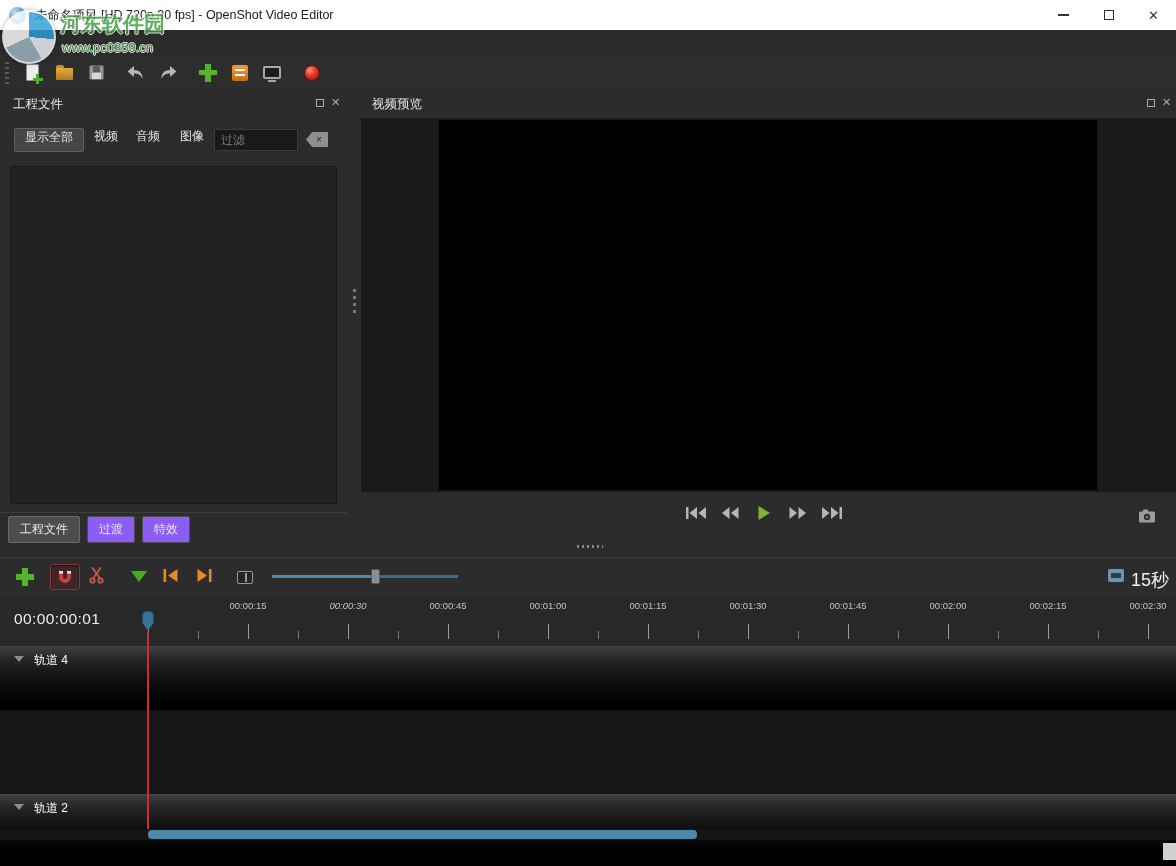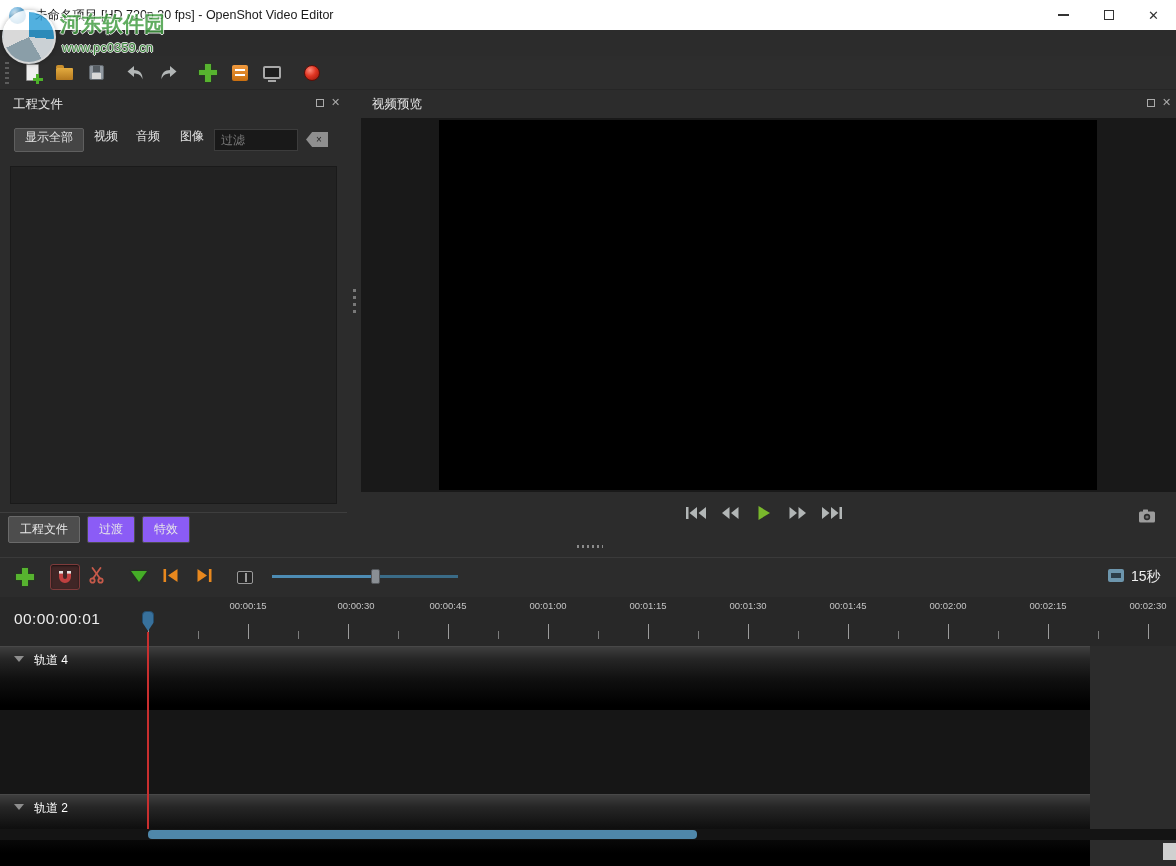--- a/index.html
+++ b/index.html
@@ -98,36 +98,36 @@
                 filter:drop-shadow(0 0 1px #163f0c); }
   .ic-center { width:16px; height:13px; border:1px solid #9a9a9a; border-radius:2px; position:relative; background:#242424; }
   .ic-center::after { content:''; position:absolute; left:7px; top:1px; width:2px; height:9px; background:#9a9a9a; }
 
   .zoom-slider { position:absolute; left:272px; top:567px; width:186px; height:18px; }
   .zs-track { position:absolute; left:0; top:8px; width:186px; height:3px; background:linear-gradient(90deg,#4d8cb4 0 103px,#3a6b87 103px); }
   .zs-handle { position:absolute; left:99px; top:2px; width:9px; height:15px; background:#8a8f94; border:1px solid #55585c; border-radius:2px; }
 
   .zoom-ic { position:absolute; left:1108px; top:569px; width:16px; height:13px; border-radius:2px; background:#6d96ad; }
   .zoom-ic::after { content:''; position:absolute; left:3px; top:4px; width:10px; height:5px; background:#2d3e49; }
-  .zoom-label { position:absolute; left:1131px; top:568px; font-size:14px; color:#efefef; }
+  .zoom-label { position:absolute; left:1131px; top:568px; font-size:18px; color:#efefef; }
 
   
   .ruler { position:absolute; left:0; top:597px; width:1176px; height:49px; background:#282828; }
   .timecode { position:absolute; left:14px; top:13px; font-size:15.5px; letter-spacing:.4px; color:#ededed; }
   .rlabel { position:absolute; top:3px; width:64px; text-align:center; font-size:9.5px; color:#c4c4c4; }
   .ticks-major { position:absolute; left:148px; right:0; bottom:7px; height:15px;
                  background:repeating-linear-gradient(90deg,#9c9c9c 0 1px,transparent 1px 100px); }
   .ticks-minor { position:absolute; left:198px; right:0; bottom:7px; height:8px;
                  background:repeating-linear-gradient(90deg,#7c7c7c 0 1px,transparent 1px 100px); }
   .playhead-marker { position:absolute; left:142px; top:14px; width:12px; height:20px; background:#38719c;
                      border:1px solid #234d6e; border-radius:4px 4px 0 0;
                      clip-path:polygon(0 0,100% 0,100% 55%,50% 100%,0 55%); z-index:3; }
 
   
-  .tracks { position:absolute; left:0; top:646px; width:1090px; height:220px; background:#161616; overflow:hidden;text-align:center; }
+  .tracks { position:absolute; left:0; top:646px; width:1176px; height:220px; background:#161616; overflow:hidden;text-align:center; }
   .track { position:absolute; left:0; width:1176px; height:64px; border-top:1px solid #484848;
            background:linear-gradient(180deg,#3e3e3e 0px,#262626 12px,#101010 32px,#000 58px); }
   .track-label { position:absolute; left:34px; top:5px; font-size:12px; color:#ffffff; }
   .chev { position:absolute; left:14px; top:9px; width:0; height:0; border-left:5px solid transparent; border-right:5px solid transparent; border-top:6px solid #8d8d8d; }
 
   .playhead-line { position:absolute; left:147px; top:632px; width:2px; height:197px; background:#c92f2f; z-index:8; }
 
   .hscroll { position:absolute; left:0; top:829px; width:1176px; height:11px; background:#141414; z-index:9; }
   .hthumb { position:absolute; left:148px; top:1px; width:549px; height:9px; background:#4f87aa; border-radius:4px; }
   .vcorner { position:absolute; left:1163px; top:843px; width:13px; height:17px; background:#d0d0d0; z-index:10; }
@@ -342,21 +342,21 @@
   <div class="zoom-slider">
     <div class="zs-track"></div>
     <div class="zs-handle"></div>
   </div>
   <div class="zoom-ic"></div>
   <span class="zoom-label">15秒</span>
 
   <div class="ruler">
     <span class="timecode">00:00:00:01</span>
     <span class="rlabel" style="left:216px;">00:00:15</span>
-    <span class="rlabel" style="left:324px;">00:00:30</span>
+    <span class="rlabel" style="left:316px;font-style:italic;">00:00:30</span>
     <span class="rlabel" style="left:416px;">00:00:45</span>
     <span class="rlabel" style="left:516px;">00:01:00</span>
     <span class="rlabel" style="left:616px;">00:01:15</span>
     <span class="rlabel" style="left:716px;">00:01:30</span>
     <span class="rlabel" style="left:816px;">00:01:45</span>
     <span class="rlabel" style="left:916px;">00:02:00</span>
     <span class="rlabel" style="left:1016px;">00:02:15</span>
     <span class="rlabel" style="left:1116px;">00:02:30</span>
     <div class="ticks-major"></div>
     <div class="ticks-minor"></div>

